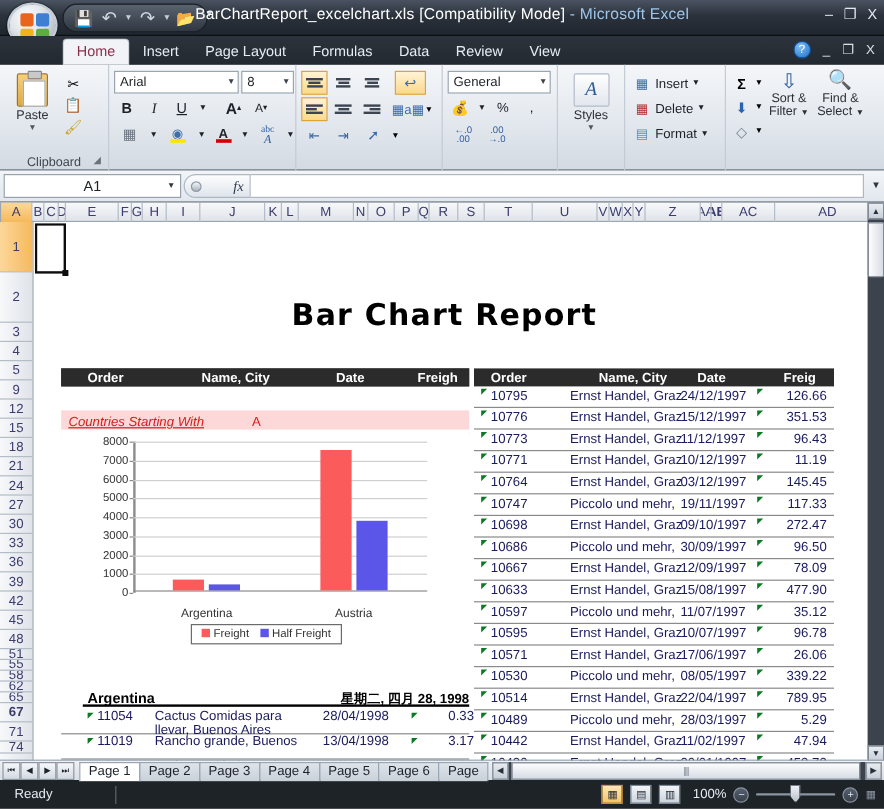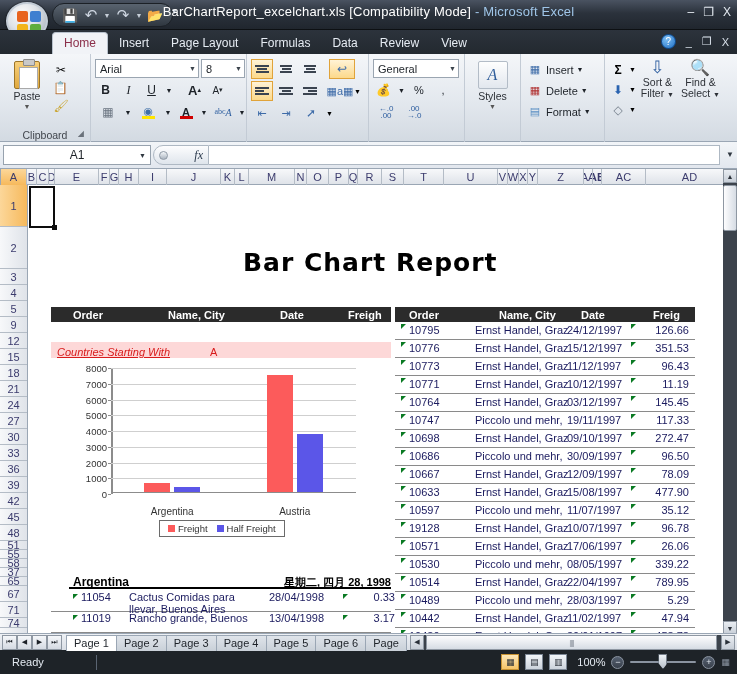--- a/index.html
+++ b/index.html
@@ -486,21 +486,21 @@
           <div class="fbtn" style="width:10px;">
               <span style="font-size:7px;">▼</span>
             </div>
           <div class="fbtn" style="width:22px;flex-direction:column;">
             <span style="font-weight:bold;font-size:11px;">A</span>
               <span class="swatch" style="background:#d00000;"></span>
           </div>
           <div class="fbtn" style="width:10px;">
               <span style="font-size:7px;">▼</span>
             </div>
-          <div class="fbtn" style="width:24px;flex-direction:row;font-family:'Liberation Serif',serif;color:#2f5fa0;">
+          <div class="fbtn" style="width:24px;flex-direction:column;font-family:'Liberation Serif',serif;color:#2f5fa0;">
             <span style="font-size:8px;line-height:8px;">abc</span>
               <span style="font-size:10px;line-height:9px;font-style:italic;">A</span>
           </div>
           <div class="fbtn" style="width:10px;">
               <span style="font-size:7px;">▼</span>
             </div>
         </div>
       </div>
       <div class="grp-label" style="width:100%;">
         <span>Font</span>
@@ -747,23 +747,23 @@
         <div class="rh" style="height: 16px;">30</div>
         <div class="rh" style="height: 16px;">33</div>
         <div class="rh" style="height: 16px;">36</div>
         <div class="rh" style="height: 16px;">39</div>
         <div class="rh" style="height: 16px;">42</div>
         <div class="rh" style="height: 16px;">45</div>
         <div class="rh" style="height: 16px;">48</div>
         <div class="rh" style="height: 9px;">51</div>
         <div class="rh" style="height: 9px;">55</div>
         <div class="rh" style="height: 9px;">58</div>
-        <div class="rh" style="height: 9px;">37</div>
+        <div class="rh" style="height: 9px;">62</div>
         <div class="rh" style="height: 9px;">65</div>
-        <div class="rh" style="height: 16px;">67</div>
+        <div class="rh" style="height: 16px; font-weight: bold;">67</div>
         <div class="rh" style="height: 16px;">71</div>
         <div class="rh" style="height: 10px;">74</div>
       </div>
 
     <div class="cells">
 
       <div class="selbox"></div>
 
       <div class="report-title">Bar Chart Report</div>
 
@@ -946,21 +946,21 @@
           <div class="rrow" style="top: 316px;">
             <span class="flag" style="left:6px;top:2px;"></span>
             <span class="oid">10597</span>
             <span class="nm">Piccolo und mehr,</span>
             <span class="dt">11/07/1997</span>
             <span class="flag" style="left:236px;top:2px;"></span>
             <span class="fr">35.12</span>
           </div>
           <div class="rrow" style="top: 334px;">
             <span class="flag" style="left:6px;top:2px;"></span>
-            <span class="oid">19128</span>
+            <span class="oid">10595</span>
             <span class="nm">Ernst Handel, Graz</span>
             <span class="dt">10/07/1997</span>
             <span class="flag" style="left:236px;top:2px;"></span>
             <span class="fr">96.78</span>
           </div>
           <div class="rrow" style="top: 352px;">
             <span class="flag" style="left:6px;top:2px;"></span>
             <span class="oid">10571</span>
             <span class="nm">Ernst Handel, Graz</span>
             <span class="dt">17/06/1997</span>

